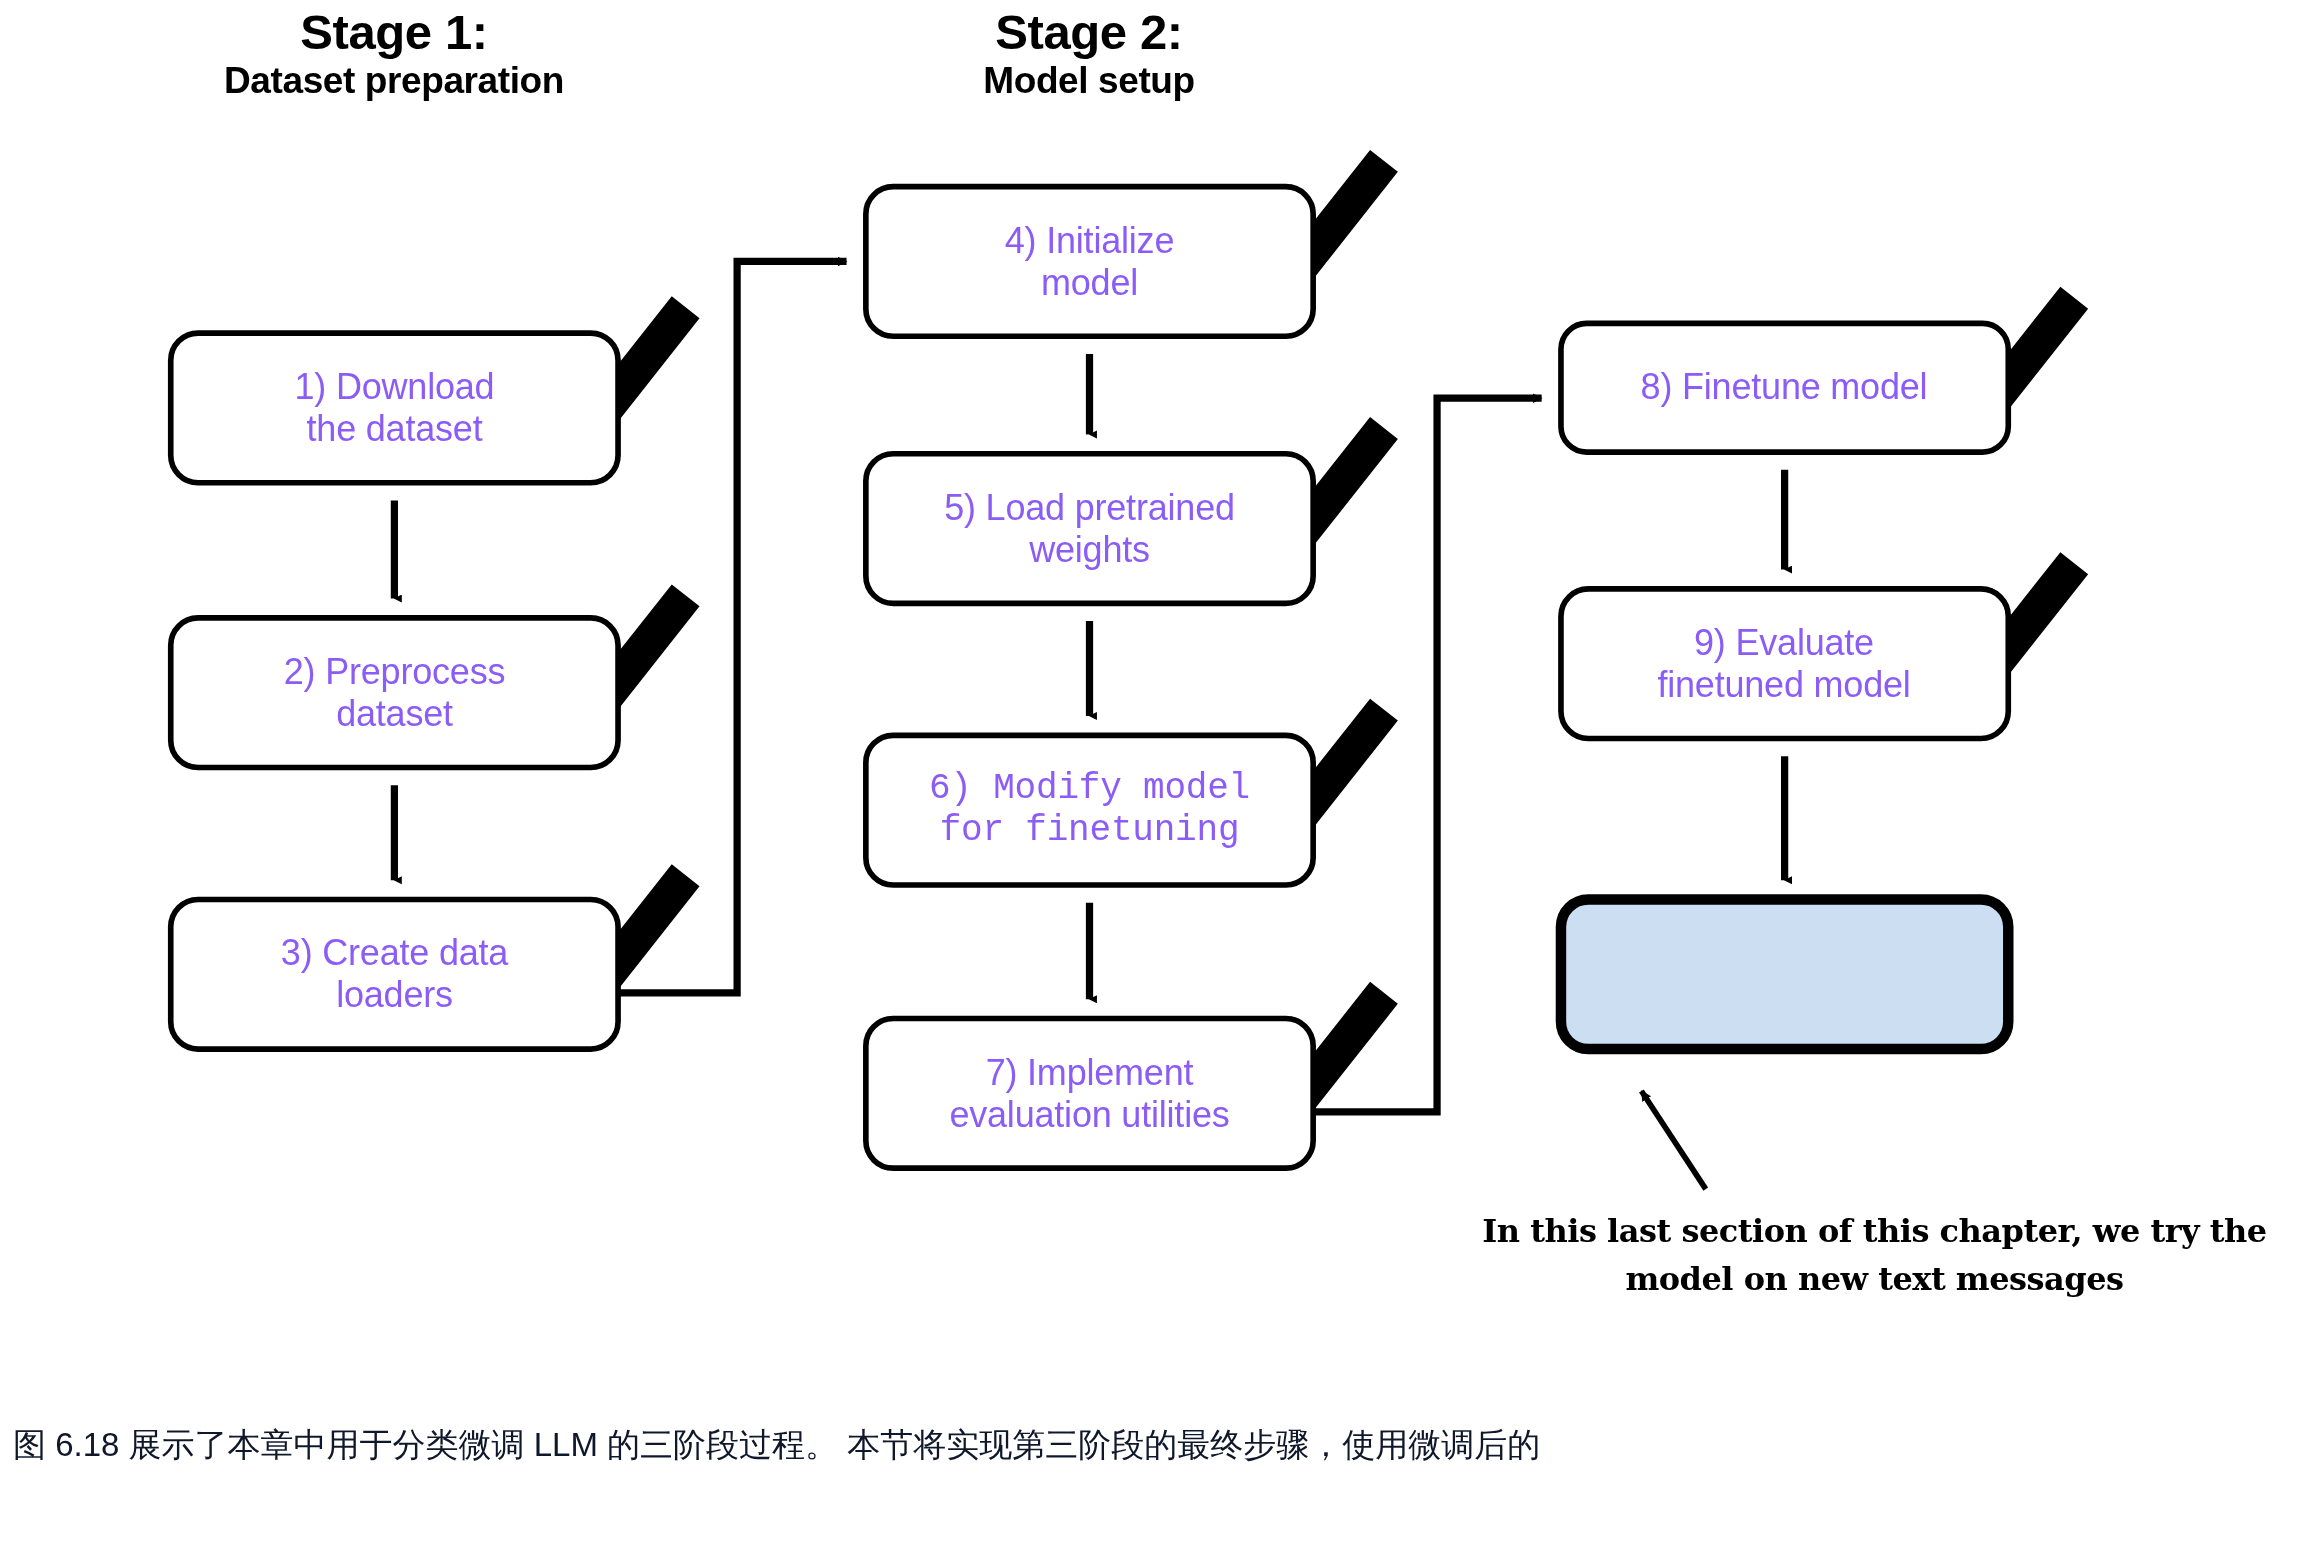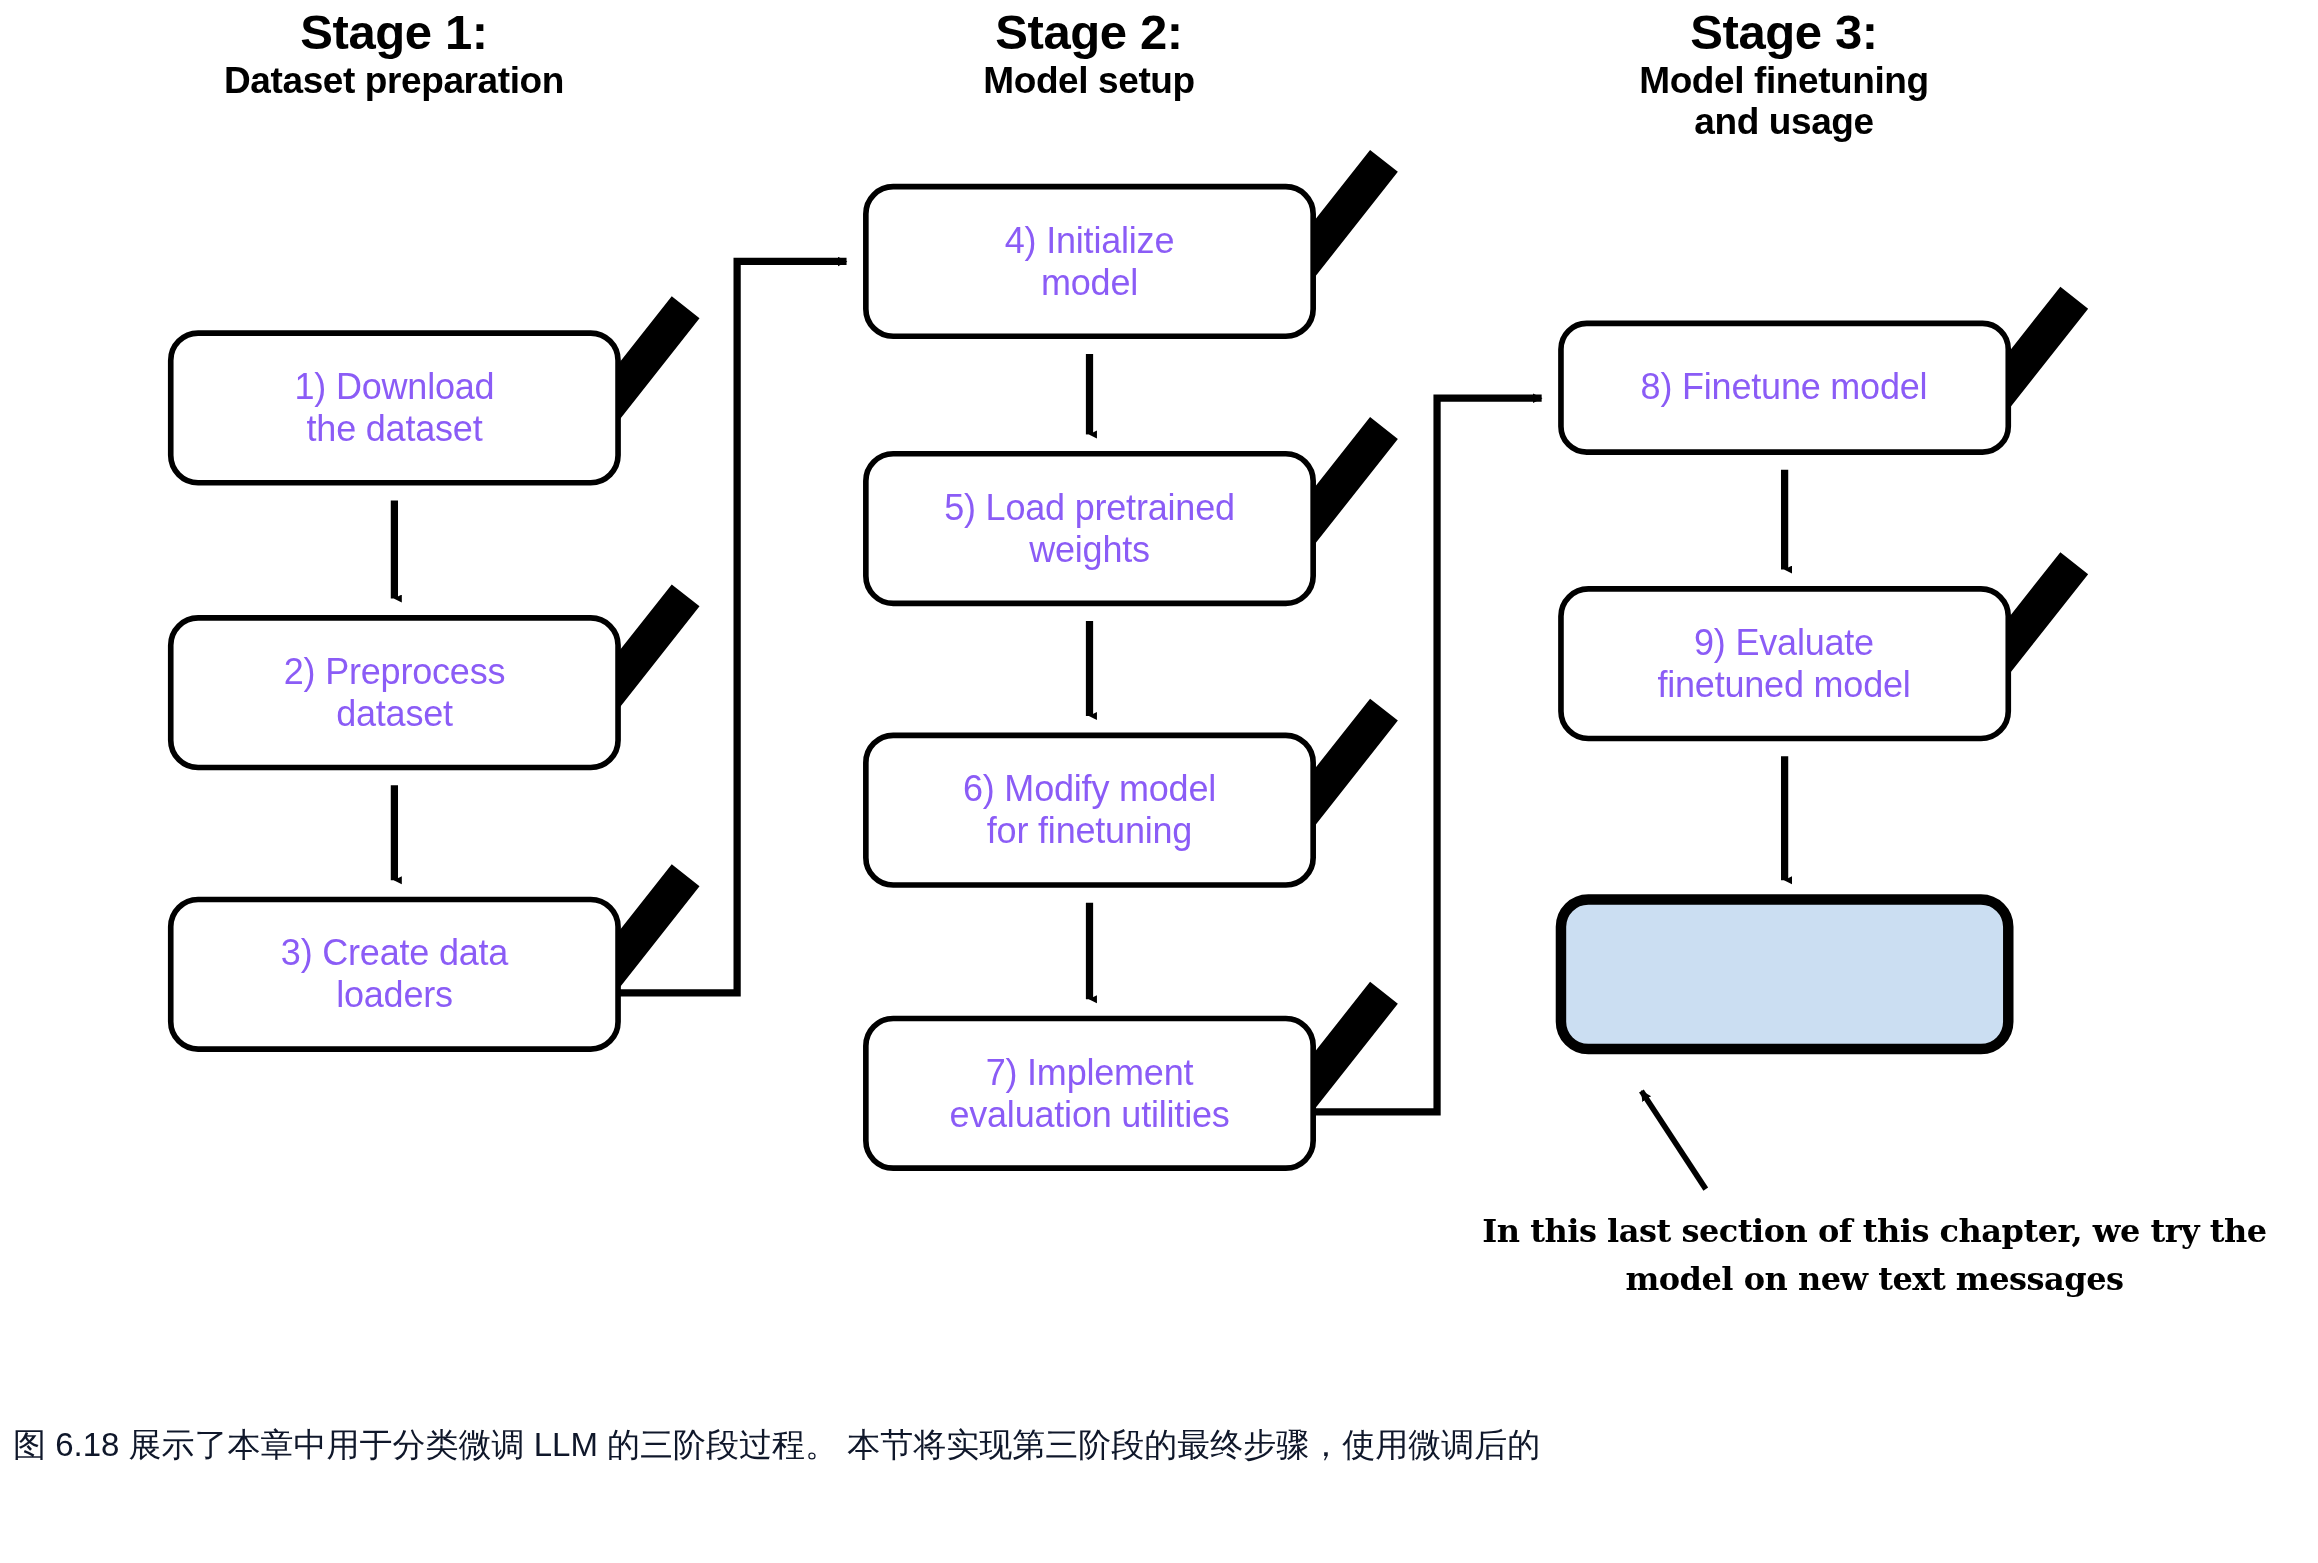--- a/index.html
+++ b/index.html
@@ -147,25 +147,20 @@
   <div class="stage-title" style="left: 32px; top: 4.8px; width: 724px;">
     <span class="stage-label">Stage 1:</span>
     <span class="stage-sub">Dataset preparation</span>
   </div>
 
   <div class="stage-title" style="left: 727px; top: 4.8px; width: 724px;">
     <span class="stage-label">Stage 2:</span>
     <span class="stage-sub">Model setup</span>
   </div>
 
-  <div class="stage-title" style="left: 1422px; top: 4.8px; width: 724px;">
-    <span class="stage-label">Stage 3:</span>
-    <span class="stage-sub">Model finetuning</span>
-    <span class="stage-sub">and usage</span>
-  </div>
 
   <div class="node-label" style="left: 171px; top: 333px; width: 447px; height: 150px;">
     <div>
       <div>1) Download</div>
       <div>the dataset</div>
     </div>
   </div>
 
   <div class="node-label" style="left: 171px; top: 618px; width: 447px; height: 150px;">
     <div>
@@ -188,21 +183,21 @@
     </div>
   </div>
 
   <div class="node-label" style="left: 858px; top: 454px; width: 463px; height: 150px;">
     <div>
       <div>5) Load pretrained</div>
       <div>weights</div>
     </div>
   </div>
 
-  <div class="node-label" style="left: 858px; top: 735px; width: 463px; height: 150px;">
+  <div class="node-label" style="left: 858px; top: 735px; width: 463px; height: 150px; font-family: Liberation Mono, monospace;">
     <div>
       <div>6) Modify model</div>
       <div>for finetuning</div>
     </div>
   </div>
 
   <div class="node-label" style="left: 853px; top: 1019px; width: 473px; height: 150px;">
     <div>
       <div>7) Implement</div>
       <div>evaluation utilities</div>

